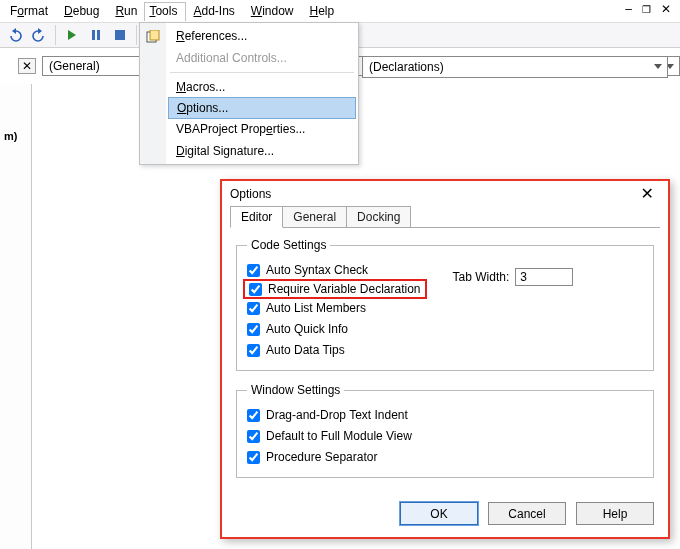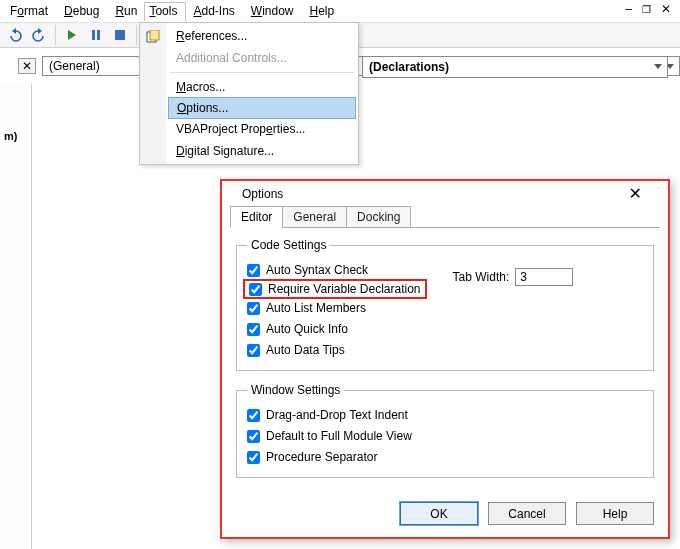--- a/index.html
+++ b/index.html
@@ -135,21 +135,21 @@
     left:220px; top:179px;
     width:450px; height:360px;
     background:#fff;
     border:2px solid #e83525;
     box-shadow: 3px 3px 8px rgba(0,0,0,0.25);
     z-index:100;
     display:flex; flex-direction:column;
   }
   .dlg-title{
     height:30px; display:flex; align-items:center;
-    padding:0 20px;
+    padding:0 8px;
     font-size:12px;
   }
   .dlg-title .spacer{flex:1;}
   .dlg-close{font-size:16px; padding:0 6px; cursor:default;}
   .tabstrip{
     display:flex; align-items:flex-end;
     height:22px;
     border-bottom:1px solid #aaa;
     margin:0 8px;
     gap:0;
@@ -208,21 +208,20 @@
   .dlg-buttons button.primary{
     border:1px solid #2a6fbf;
     outline:1px solid #6aa0dc;
     background:#e8f1fb;
     margin-left:40px;
   }
   .decl-combo{
     position:absolute;
     left:362px; top:56px; right:12px;
     height:22px;
-    font-weight:bold;
   }
   svg{display:block;}
   .undo{color:#2a5fb8;}
   .redo{color:#2a5fb8;}
 </style>
 </head>
 <body>
 
 <div class="menubar">
   <div class="menubar-item"><span>F</span><span class="accel">o</span><span>rmat</span></div>

